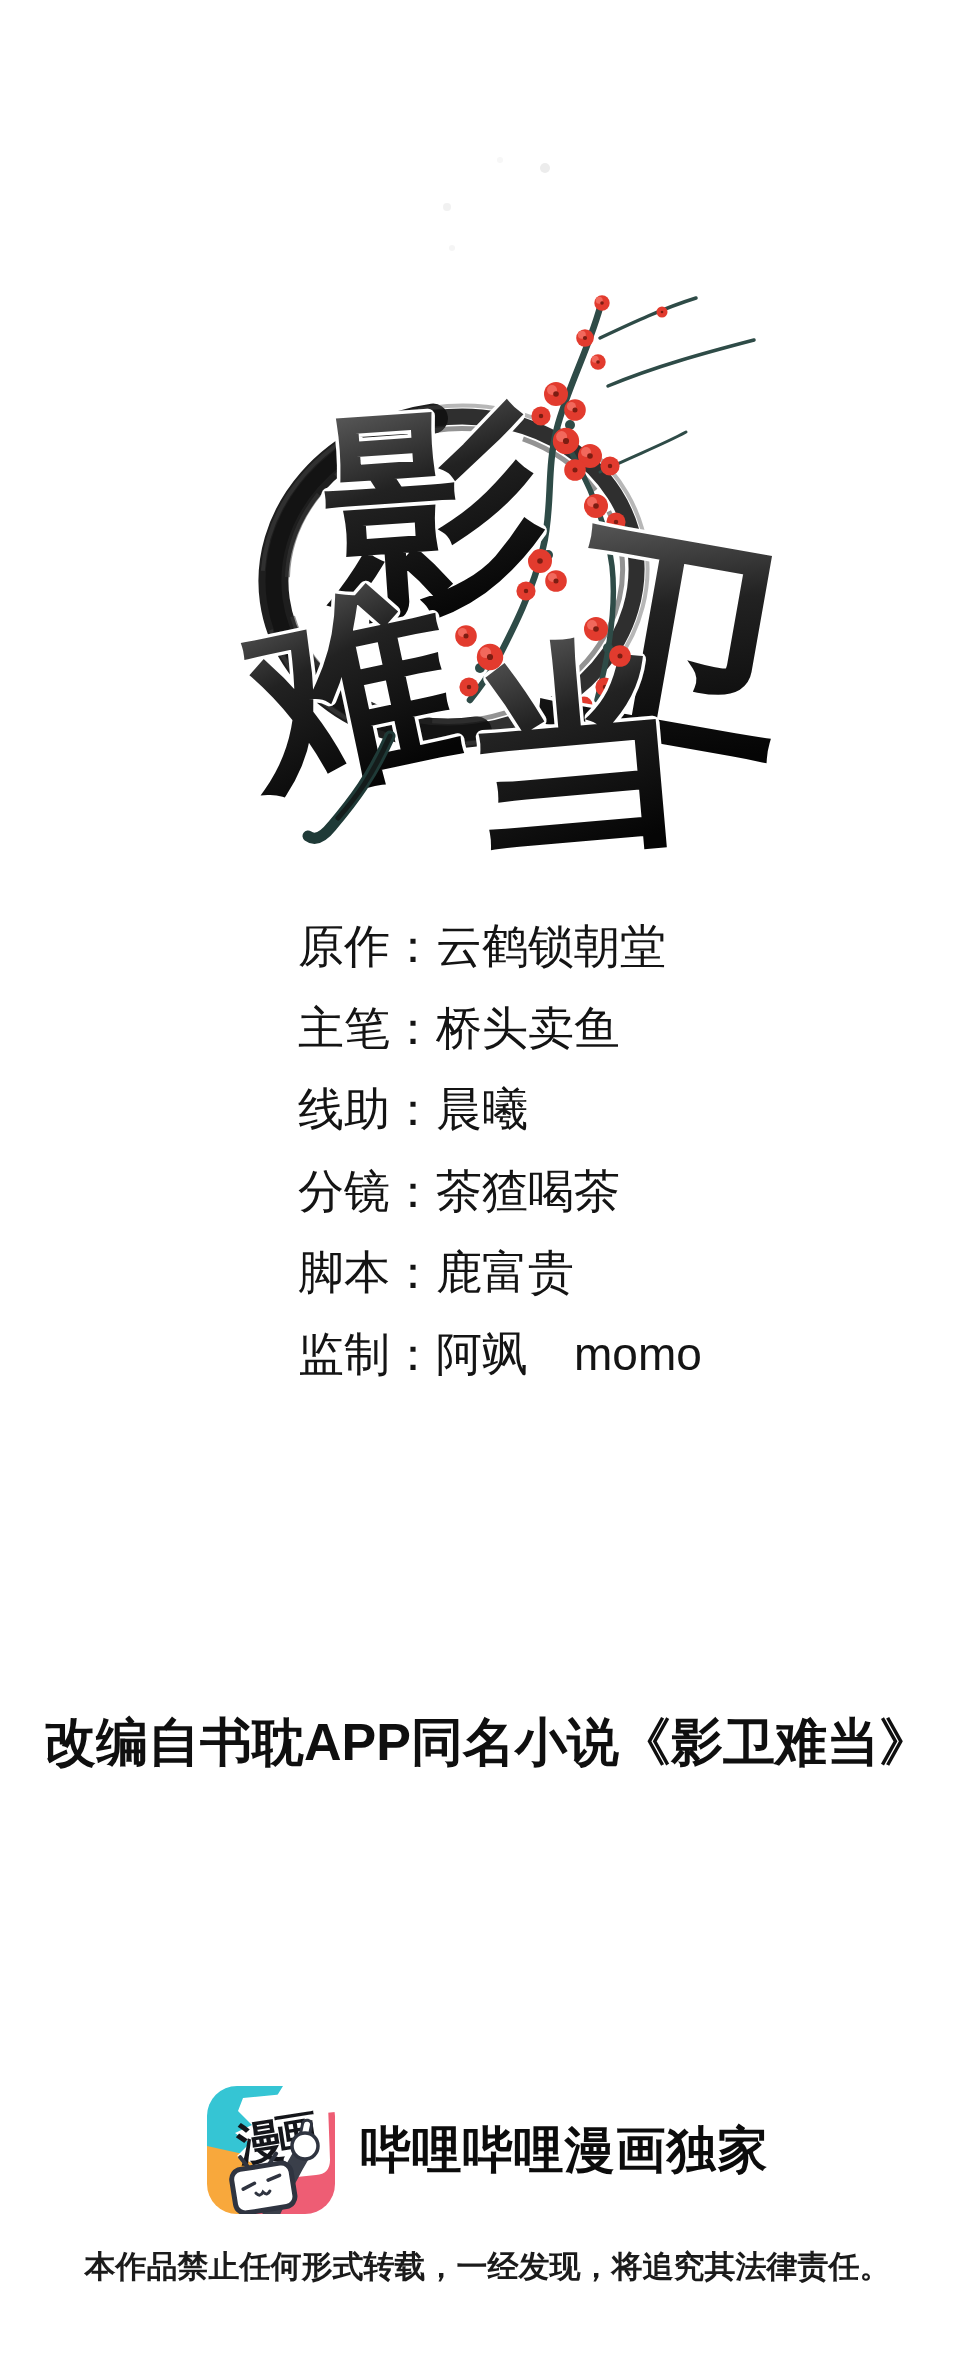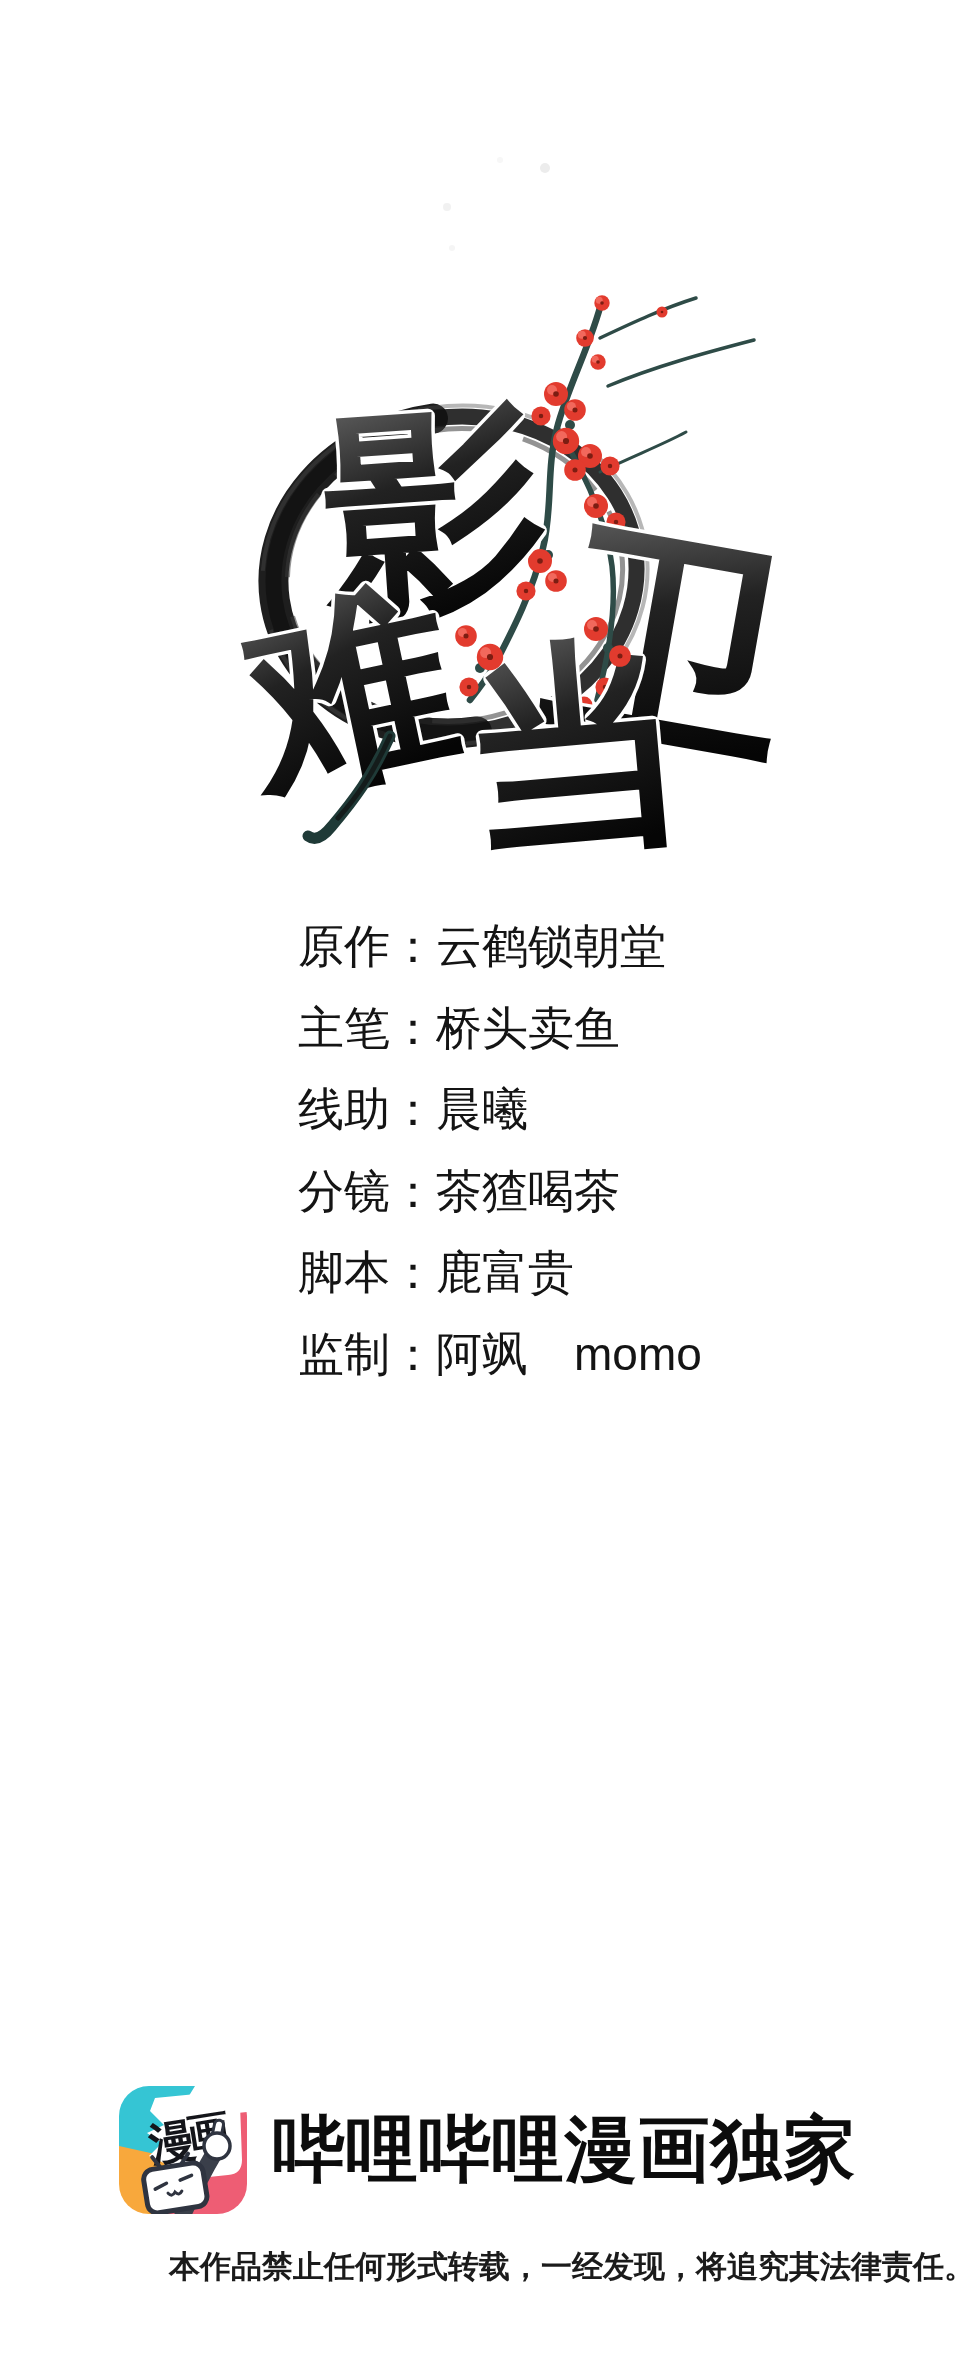--- a/index.html
+++ b/index.html
@@ -33,25 +33,25 @@
     position:absolute; left:0; top:1708px; width:100%;
     text-align:center; font-size:52px; font-weight:700; color:#0f0f0f;
     white-space:nowrap;
   }
   
   .bili-row {
     position:absolute; left:0; top:2086px; width:100%;
     display:flex; justify-content:center; align-items:center; gap:26px;
   }
   .bili-icon { width:128px; height:128px; flex:0 0 auto; }
-  .bili-name { font-size:72px; font-weight:700; color:#0c0c0c; letter-spacing:1px; }
+  .bili-name { font-size:50px; font-weight:700; color:#0c0c0c; letter-spacing:1px; }
   
   .footer {
     position:absolute; left:0; top:2246px; width:100%;
-    text-align:right; font-size:31px; font-weight:700; color:#1b1b1b;
+    text-align:center; font-size:31px; font-weight:700; color:#1b1b1b;
     white-space:nowrap;
   }
 </style>
 </head>
 <body>
 
 <div class="page">
 
   <svg class="title-art" viewBox="0 0 975 900">
     <defs>
@@ -222,20 +222,21 @@
 
   <div class="credits">
     <div class="credit-row"><span>原作：</span><span>云鹤锁朝堂</span></div>
     <div class="credit-row"><span>主笔：</span><span>桥头卖鱼</span></div>
     <div class="credit-row"><span>线助：</span><span>晨曦</span></div>
     <div class="credit-row"><span>分镜：</span><span>茶猹喝茶</span></div>
     <div class="credit-row"><span>脚本：</span><span>鹿富贵</span></div>
     <div class="credit-row"><span>监制：</span><span>阿飒　momo</span></div>
   </div>
 
+  <div class="adaptation">改编自书耽APP同名小说《影卫难当》</div>
 
   <div class="bili-row">
     <svg class="bili-icon" viewBox="0 0 128 128">
       <defs>
         <clipPath id="iconclip">
             <rect width="128" height="128" rx="30"></rect>
           </clipPath>
       </defs>
       <g clip-path="url(#iconclip)">
         <rect width="128" height="128" fill="#ffffff"></rect>

